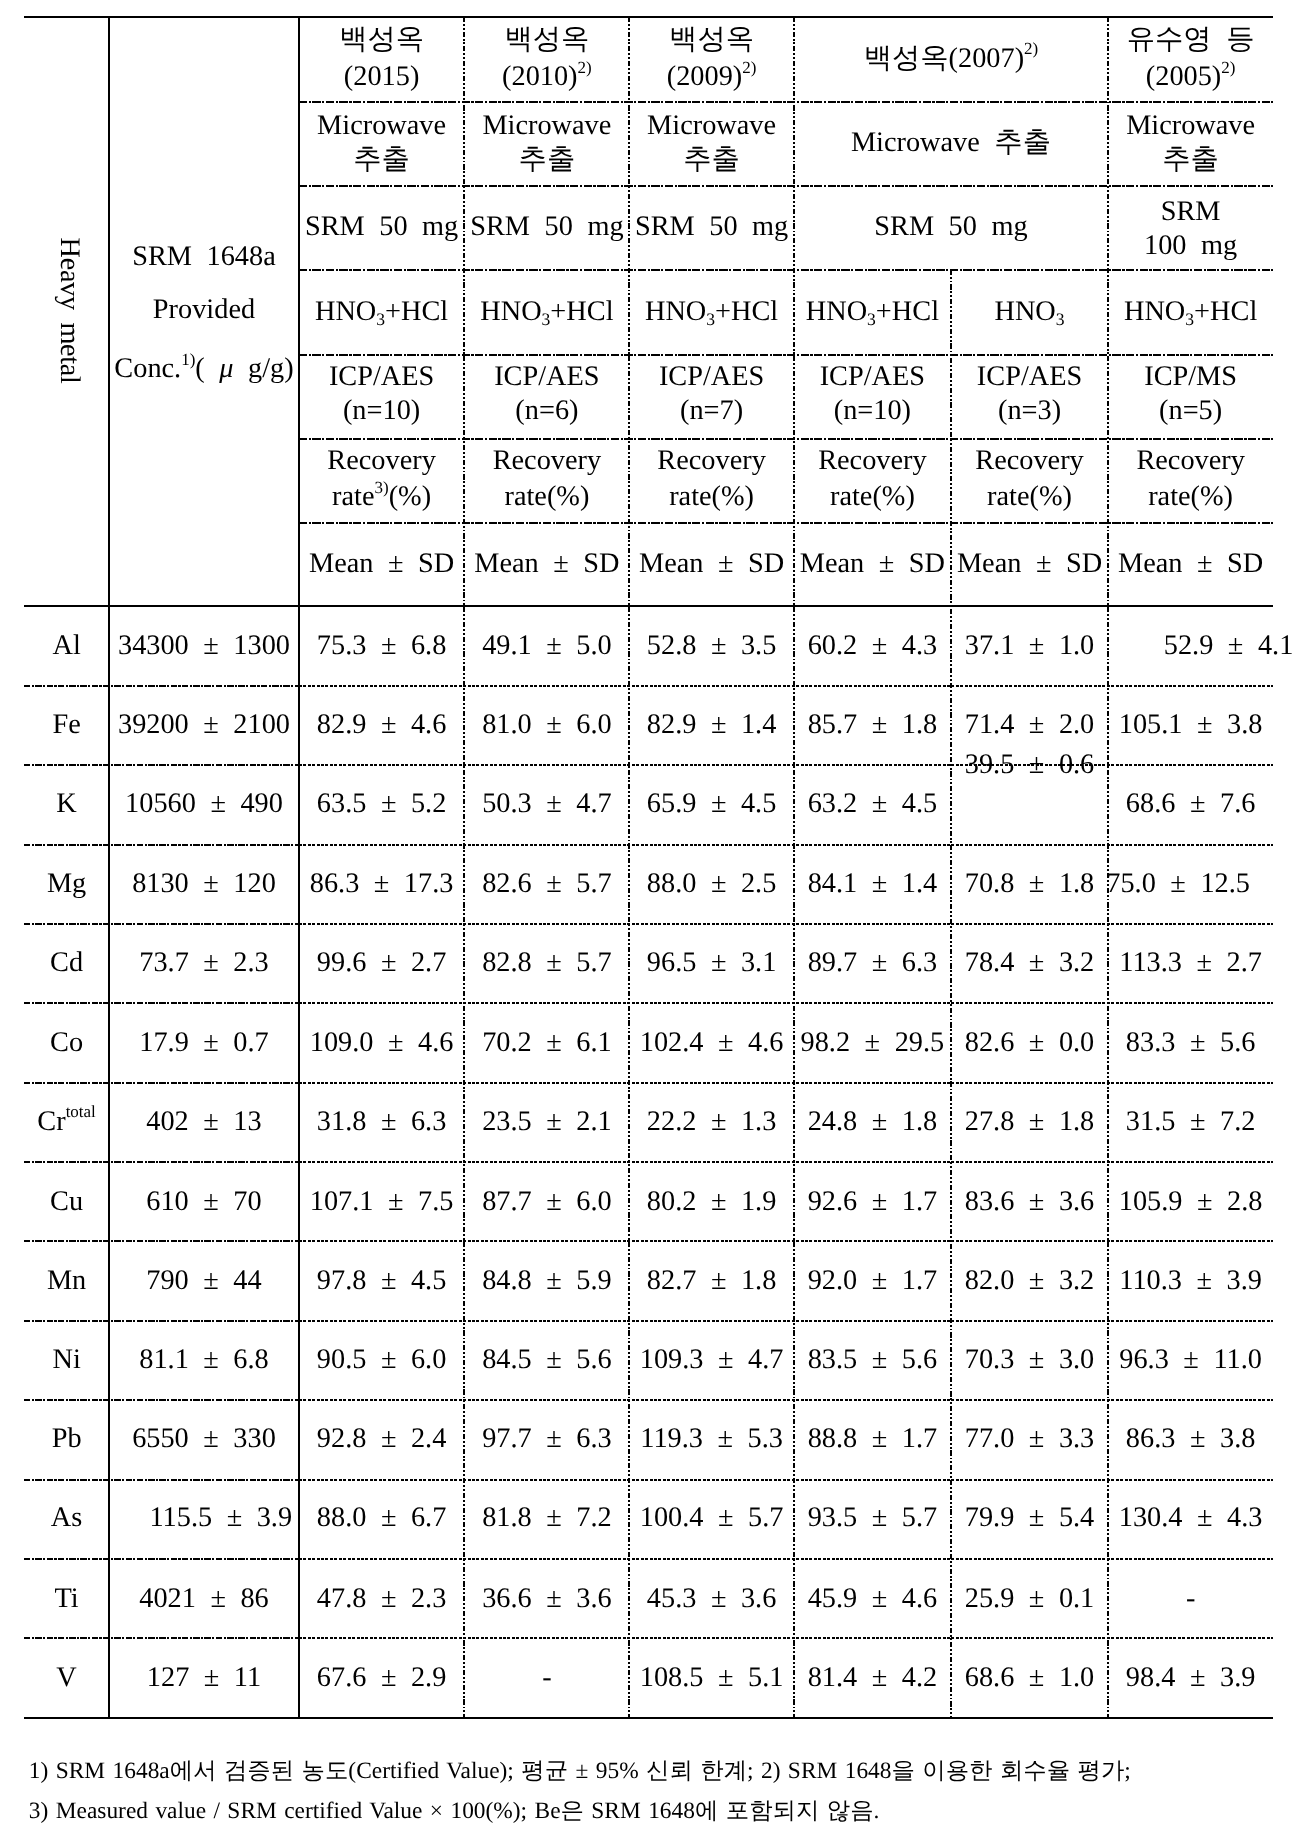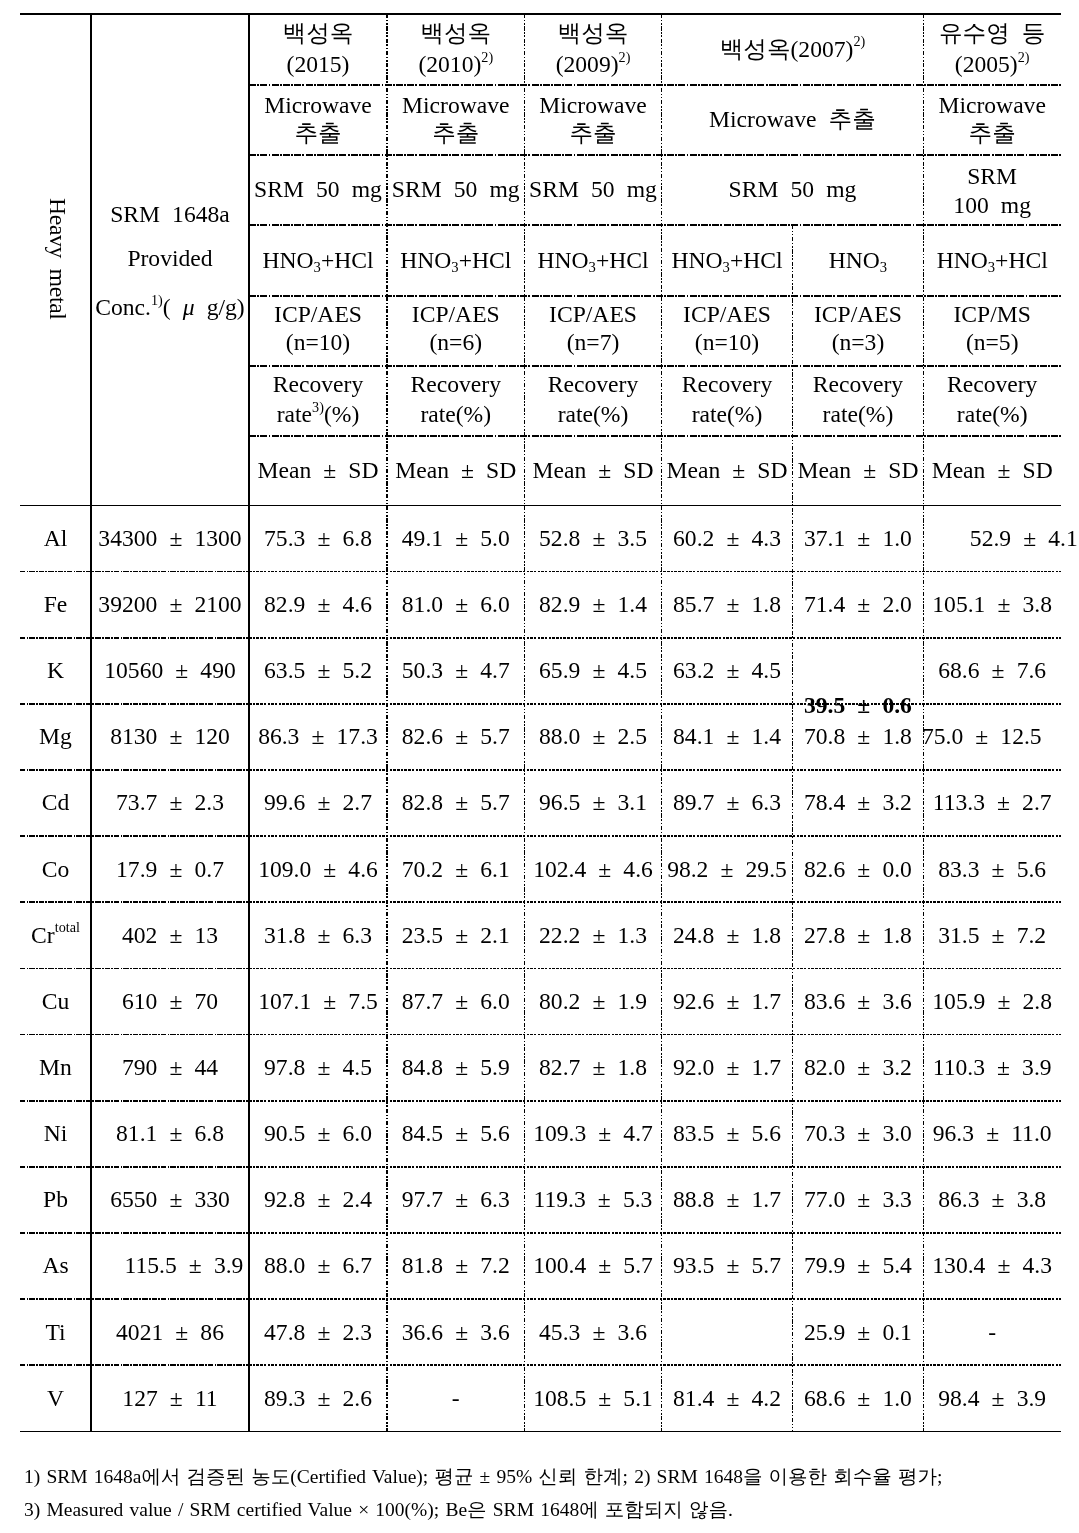--- a/index.html
+++ b/index.html
@@ -324,21 +324,21 @@
       </div>
     <div class="cellbox" style="left:367.0px;top:623.69px;width:137.5px;height:66.14px;">
         <span class="ln">50.3 ± 4.7</span>
       </div>
     <div class="cellbox" style="left:504.5px;top:623.69px;width:137.0px;height:66.14px;">
         <span class="ln">65.9 ± 4.5</span>
       </div>
     <div class="cellbox" style="left:641.5px;top:623.69px;width:131.0px;height:66.14px;">
         <span class="ln">63.2 ± 4.5</span>
       </div>
-    <div class="cellbox" style="left:772.5px;top:658px;width:130.9px;height:66.14px;font-weight:bold;">
+    <div class="cellbox" style="left:772.5px;top:590px;width:130.9px;height:66.14px;">
         <span class="ln">39.5 ± 0.6</span>
       </div>
     <div class="cellbox" style="left:903.4px;top:623.69px;width:137.6px;height:66.14px;">
         <span class="ln">68.6 ± 7.6</span>
       </div>
     <div class="cellbox" style="left:0.0px;top:689.83px;width:71.0px;height:66.14px;">
         <span class="ln">Mg</span>
       </div>
     <div class="cellbox" style="left:71.0px;top:689.83px;width:158.0px;height:66.14px;">
         <span class="ln">8130 ± 120</span>
@@ -561,34 +561,37 @@
       </div>
     <div class="cellbox" style="left:229.0px;top:1285.12px;width:138.0px;height:66.14px;">
         <span class="ln">47.8 ± 2.3</span>
       </div>
     <div class="cellbox" style="left:367.0px;top:1285.12px;width:137.5px;height:66.14px;">
         <span class="ln">36.6 ± 3.6</span>
       </div>
     <div class="cellbox" style="left:504.5px;top:1285.12px;width:137.0px;height:66.14px;">
         <span class="ln">45.3 ± 3.6</span>
       </div>
+    <div class="cellbox" style="left:641.5px;top:1285.12px;width:131.0px;height:66.14px;">
+        <span class="ln">45.9 ± 4.6</span>
+      </div>
     <div class="cellbox" style="left:772.5px;top:1285.12px;width:130.9px;height:66.14px;">
         <span class="ln">25.9 ± 0.1</span>
       </div>
     <div class="cellbox" style="left:903.4px;top:1285.12px;width:137.6px;height:66.14px;">
         <span class="ln">-</span>
       </div>
     <div class="cellbox" style="left:0.0px;top:1351.26px;width:71.0px;height:66.14px;">
         <span class="ln">V</span>
       </div>
     <div class="cellbox" style="left:71.0px;top:1351.26px;width:158.0px;height:66.14px;">
         <span class="ln">127 ± 11</span>
       </div>
     <div class="cellbox" style="left:229.0px;top:1351.26px;width:138.0px;height:66.14px;">
-        <span class="ln">89.3 ± 2.6</span>
+        <span class="ln">67.6 ± 2.9</span>
       </div>
     <div class="cellbox" style="left:367.0px;top:1351.26px;width:137.5px;height:66.14px;">
         <span class="ln">-</span>
       </div>
     <div class="cellbox" style="left:504.5px;top:1351.26px;width:137.0px;height:66.14px;">
         <span class="ln">108.5 ± 5.1</span>
       </div>
     <div class="cellbox" style="left:641.5px;top:1351.26px;width:131.0px;height:66.14px;">
         <span class="ln">81.4 ± 4.2</span>
       </div>

